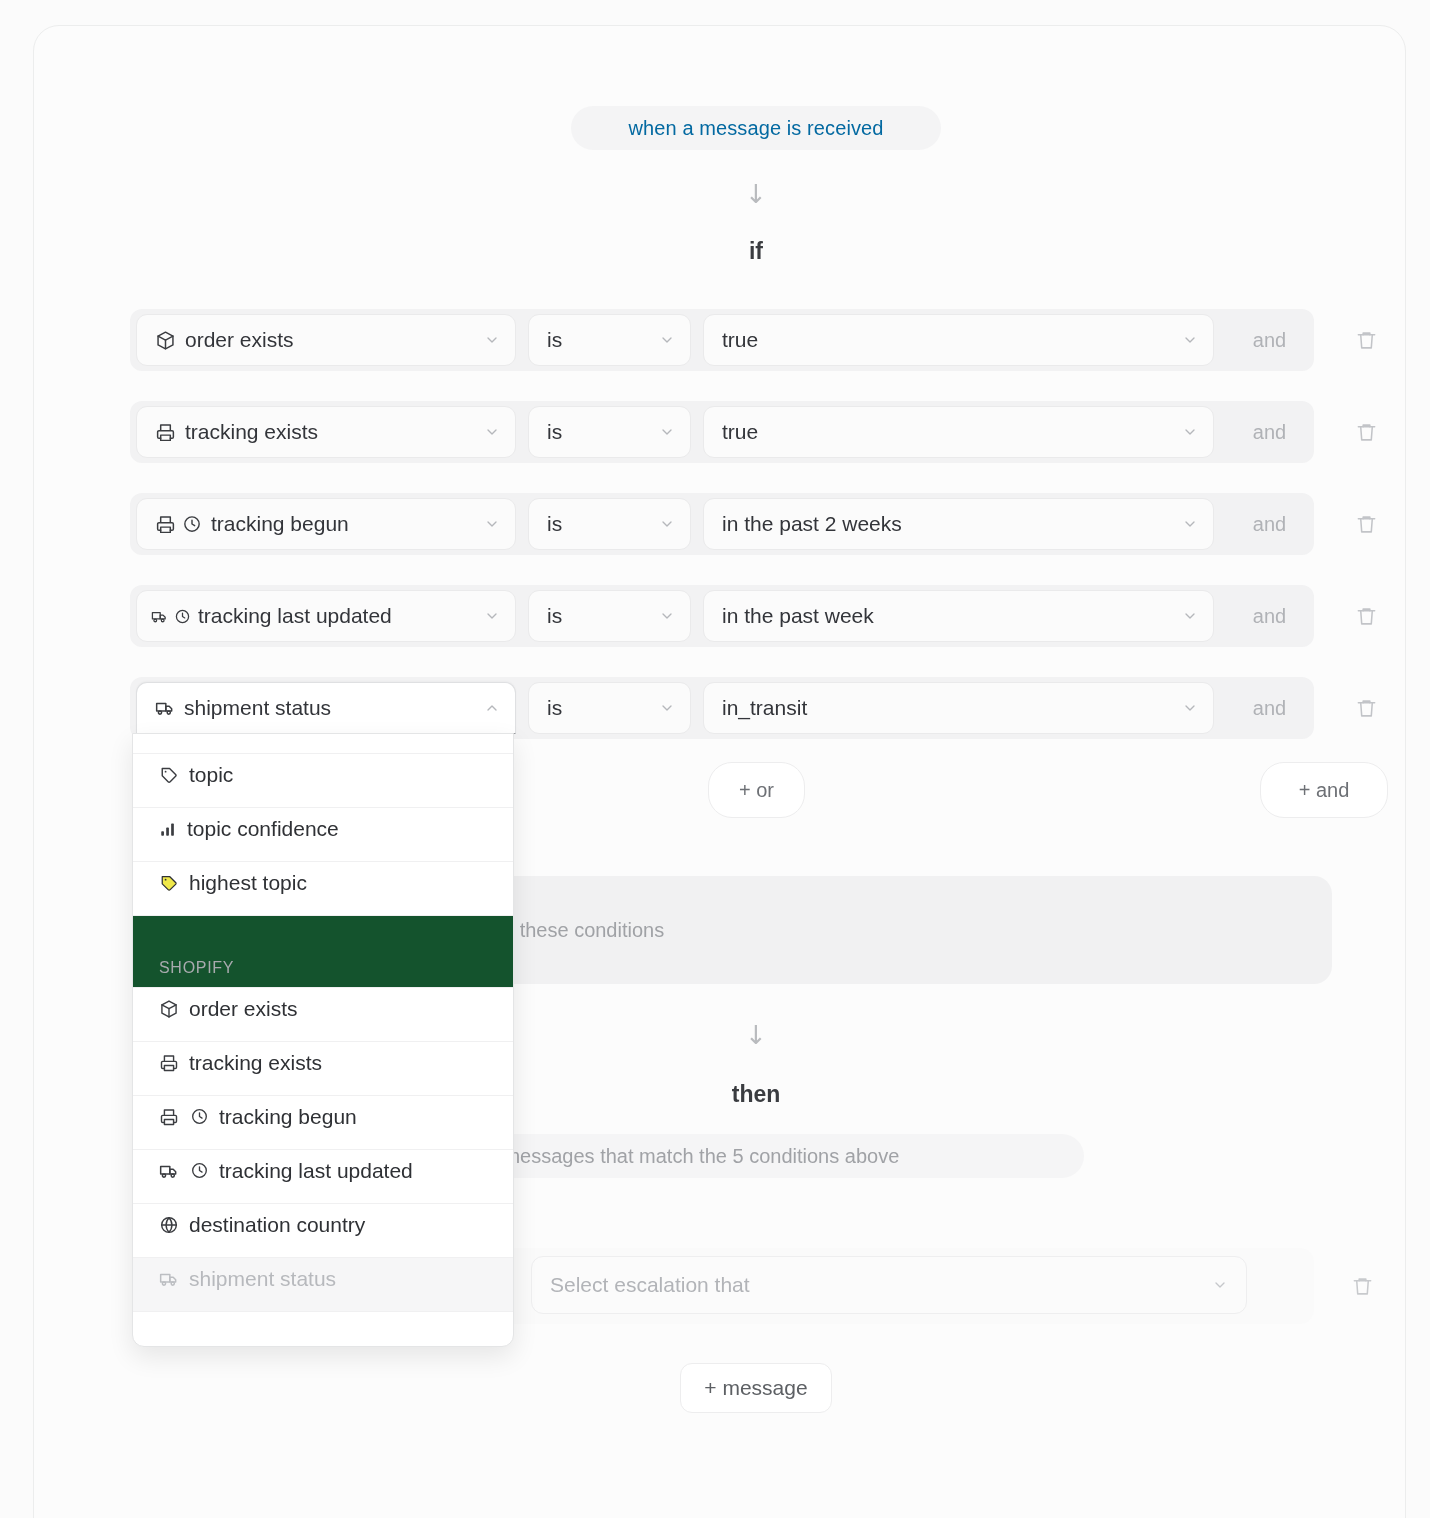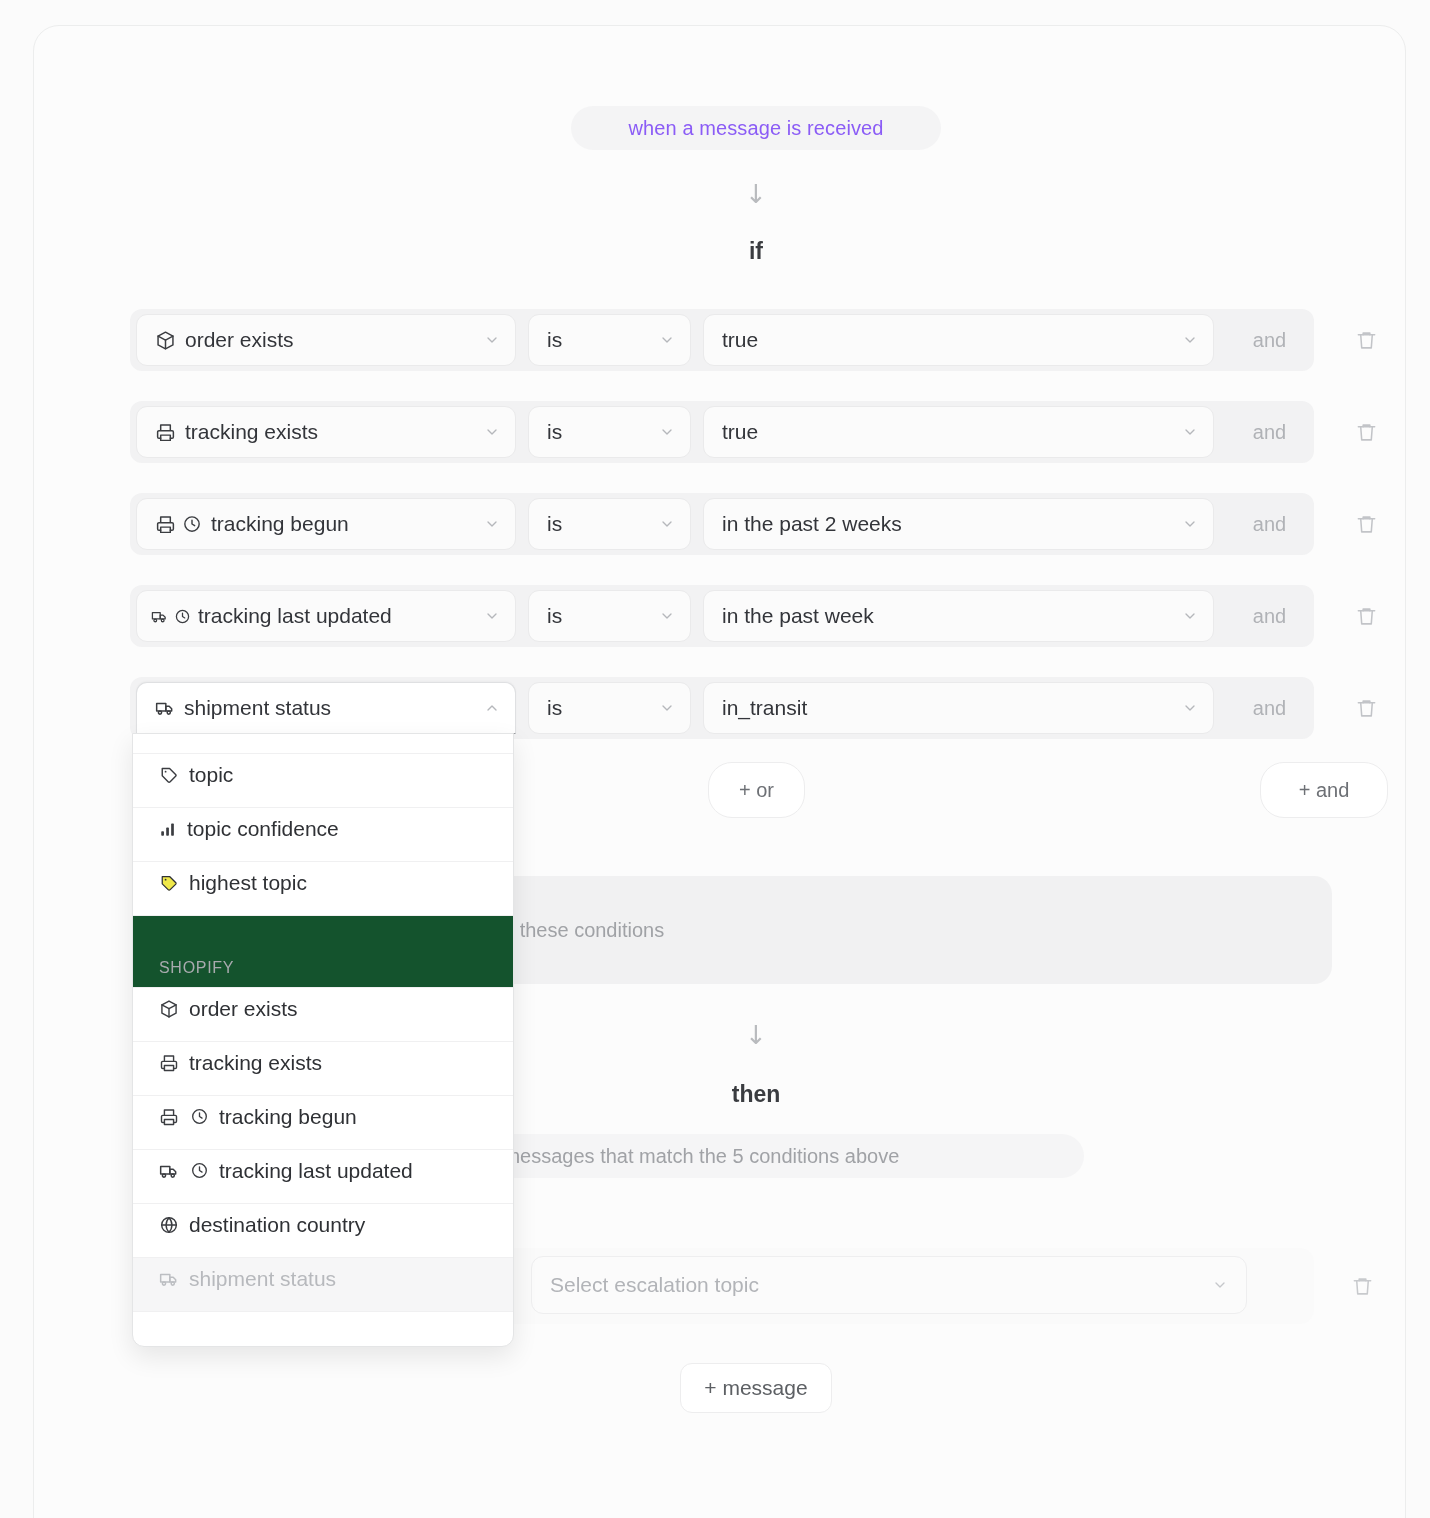--- a/index.html
+++ b/index.html
@@ -30,21 +30,21 @@
     left: 537px;
     top: 80px;
     width: 370px;
     height: 44px;
     background: #f4f4f5;
     border-radius: 22px;
     display: flex;
     align-items: center;
     justify-content: center;
     font-size: 20px;
-    color: #8b5cf6;
+    color: #0369a1;
     letter-spacing: .1px;
   }
 
   .arrow-down {
     position: absolute;
     width: 40px;
     text-align: center;
     font-size: 26px;
     color: #b9bbbe;
     line-height: 1;
@@ -547,21 +547,21 @@
 
   <div class="arrow-down" id="arrow-2">↓</div>
   <div class="section-word" id="word-then">then</div>
 
   <div class="banner" id="banner-then">
     <span class="banner-text">ure messages that match the 5 conditions above</span>
   </div>
 
   <div id="action-row">
     <div id="escalation-select">
-      <span>Select escalation topic</span>
+      <span>Select escalation that</span>
       <span class="caret">
         <svg width="16" height="16" viewBox="0 0 24 24" fill="none" stroke="currentColor" stroke-width="2" stroke-linecap="round" stroke-linejoin="round">
             <path d="M6 9l6 6 6-6"></path>
           </svg>
       </span>
     </div>
   </div>
   <div id="action-delete">
     <svg width="23" height="23" viewBox="0 0 24 24" fill="none" stroke="currentColor" stroke-width="1.6" stroke-linecap="round" stroke-linejoin="round">
         <path d="M3.5 6h17"></path>

